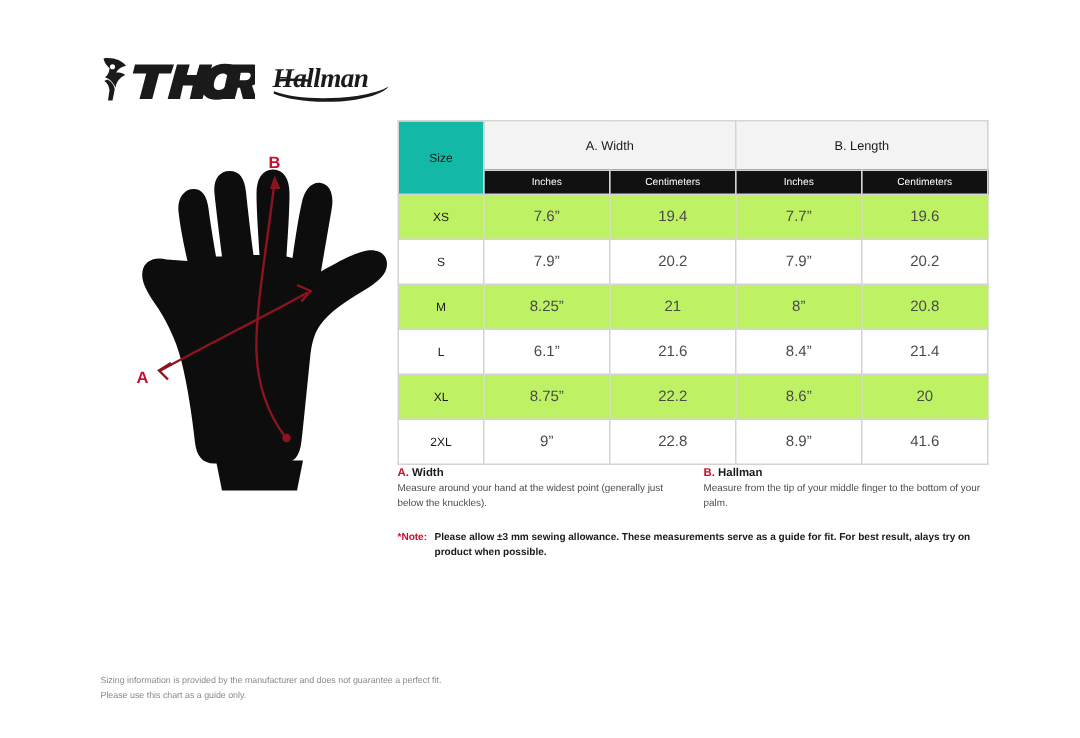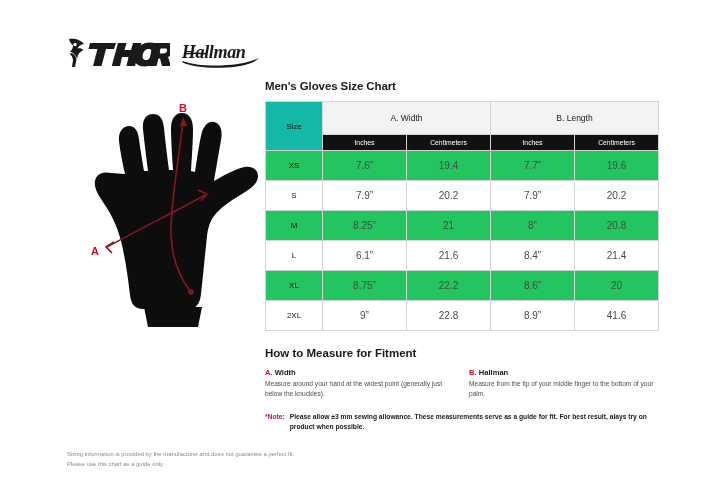--- a/index.html
+++ b/index.html
@@ -93,21 +93,21 @@
     font-size: 6.8px;
     border: 1px solid #ffffff;
     border-bottom-color: #d4d4d4;
   }
   td.row-size {
     font-weight: bold;
     font-size: 8px;
     color: #1a1a1a;
   }
   tbody tr { height: 30px; }
-  tbody tr.shade td { background: #22c55e; }
+  tbody tr.shade td { background: #bef264; }
   tbody tr.plain td { background: #ffffff; }
   td.val {
     color: #4a4a4a;
     font-size: 10px;
   }
 
   
   #measure-title {
     font-size: 11.5px;
     font-weight: bold;
@@ -244,21 +244,20 @@
     <path fill="none" stroke="#8c1421" stroke-width="1.6" d="M128 95 L137 99 L131 106"></path>
     <path fill="none" stroke="#8c1421" stroke-width="1.6" d="M44 147 L36 152 L42 158"></path>
 
     <text x="113" y="17" fill="#c8102e" font-family="'Liberation Sans', sans-serif" font-size="11" font-weight="bold" text-anchor="middle">B</text>
     <text x="25" y="160" fill="#c8102e" font-family="'Liberation Sans', sans-serif" font-size="11" font-weight="bold" text-anchor="middle">A</text>
   </svg>
 </div>
 
 <div id="content">
 
-  <div id="chart-title">Men's Gloves Size Chart</div>
 
   <table class="size-chart">
     <thead>
       <tr>
         <th class="size-head" rowspan="2">Size</th>
         <th class="group-head" colspan="2">A. Width</th>
         <th class="group-head" colspan="2">B. Length</th>
       </tr>
       <tr>
         <th class="unit-head">Inches</th>
@@ -306,21 +305,20 @@
       <tr class="plain">
         <td class="row-size">2XL</td>
         <td class="val">9”</td>
         <td class="val">22.8</td>
         <td class="val">8.9”</td>
         <td class="val">41.6</td>
       </tr>
     </tbody>
   </table>
 
-  <div id="measure-title">How to Measure for Fitment</div>
 
   <div class="measure-cols">
     <div class="measure-col">
       <div class="measure-head">
         <span class="marker">A.</span>
         <span>Width</span>
       </div>
       <div class="measure-body">Measure around your hand at the widest point (generally just below the knuckles).</div>
     </div>
     <div class="measure-col">

